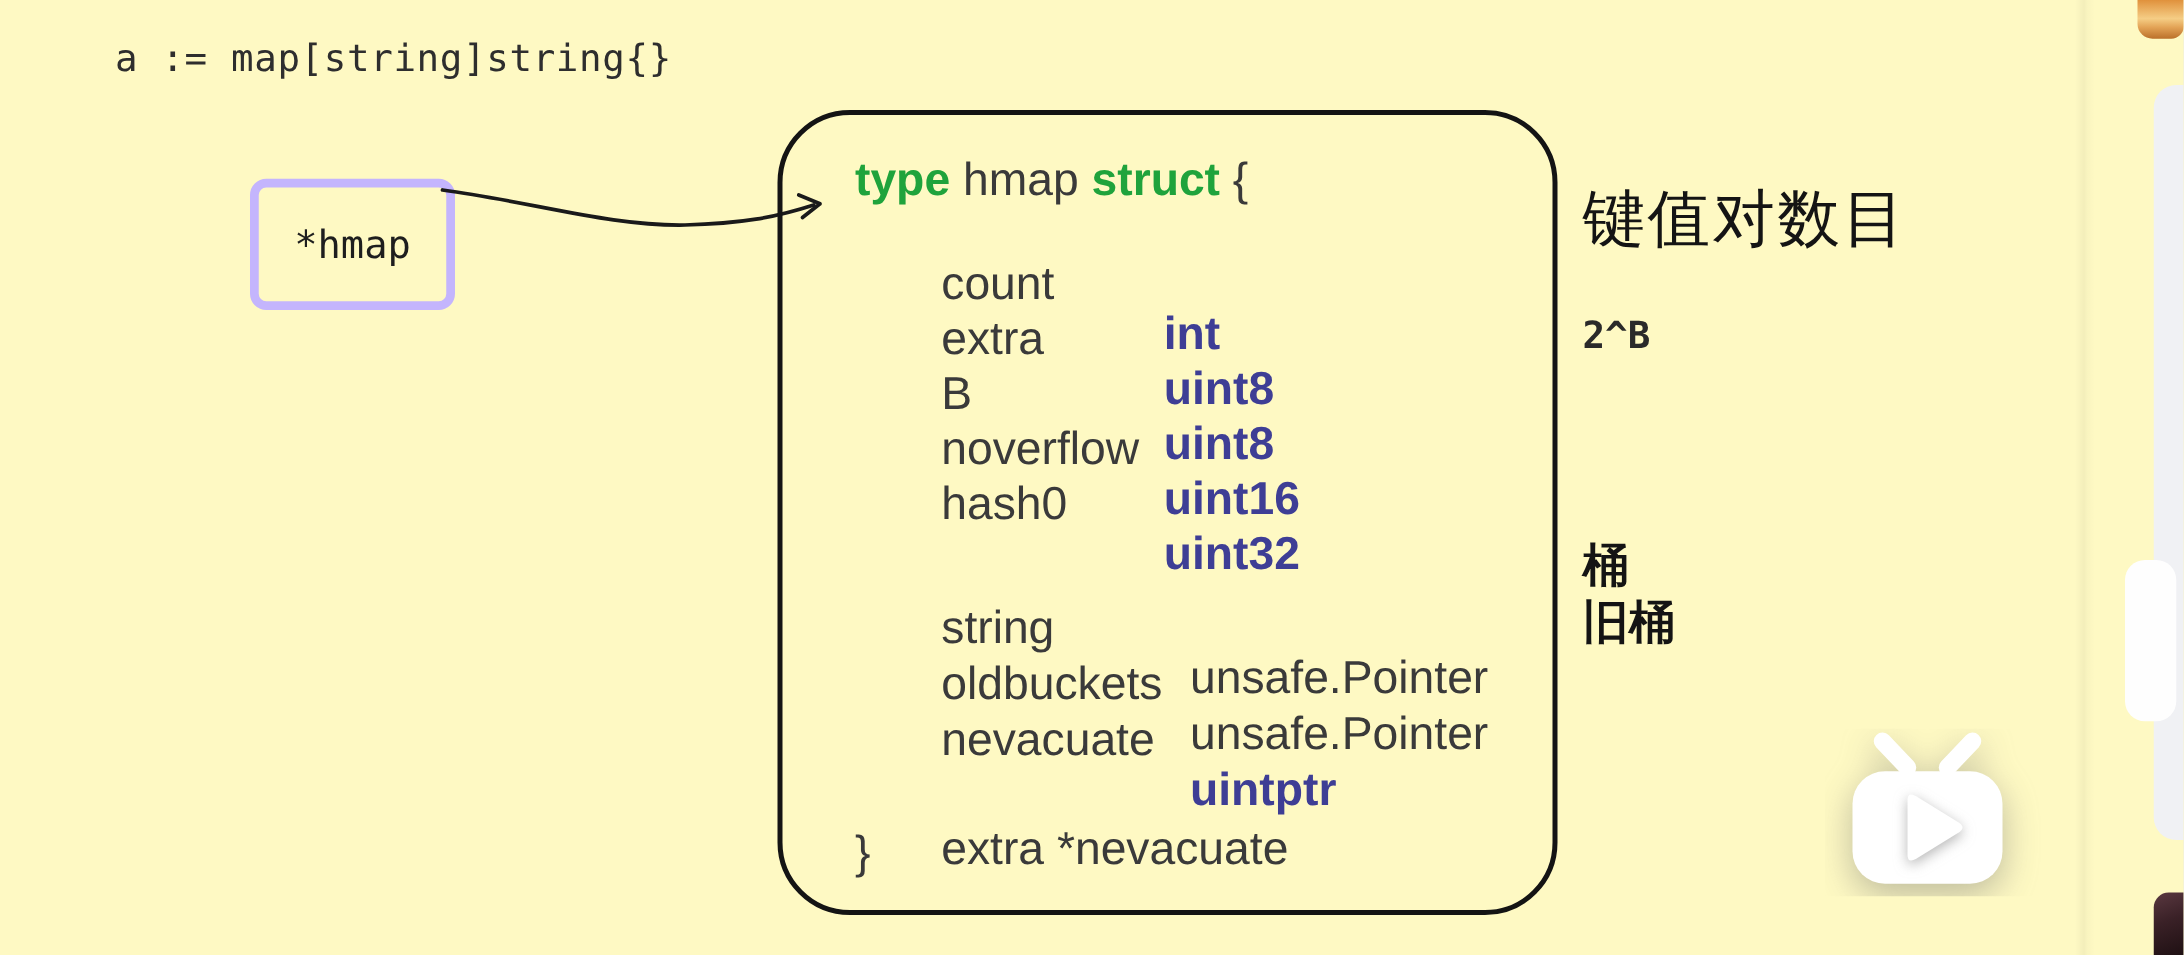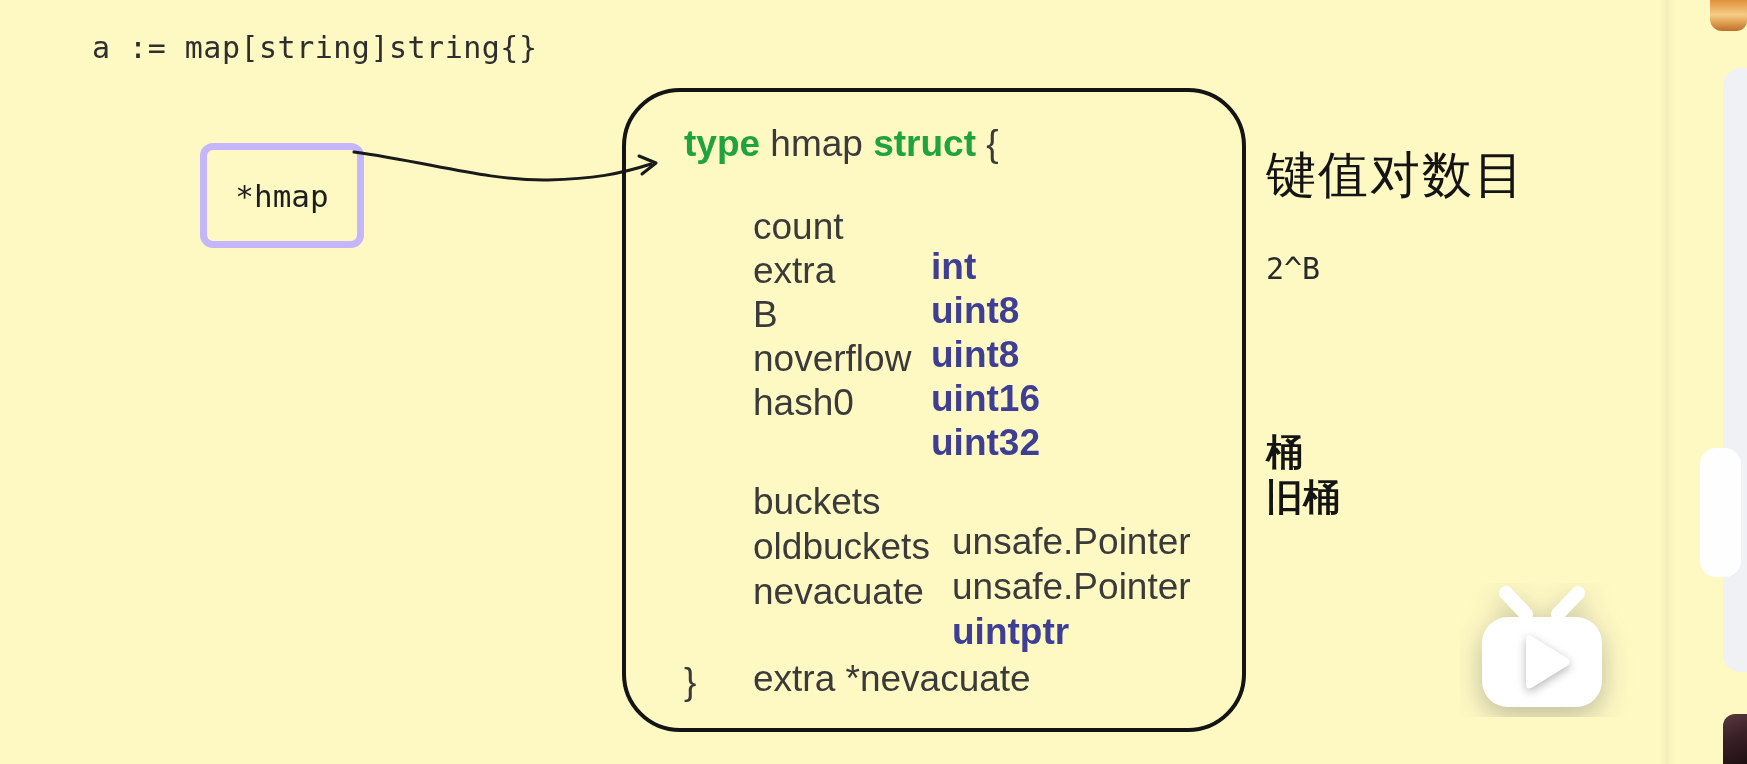--- a/index.html
+++ b/index.html
@@ -47,21 +47,21 @@
   .code-line .fname{position:absolute;left:127px;white-space:pre;}
   .code-line .ftype{position:absolute;left:305px;white-space:pre;}
   .code-line.g2 .ftype{left:326px;}
   .code-line.hdr{left:58px;}
   .code-line.closer{left:58px;}
   .kw{color:#1fa33c;font-weight:bold;}
   .ty{color:#3e3e95;font-weight:bold;}
   
   .anno{
     position:absolute;left:1266px;
-    color:#141414;white-space:pre;line-height:46px;
+    color:#141414;white-space:pre;line-height:46px;font-weight:bold;
   }
   .anno.a1{top:152px;font-size:50px;font-weight:400;letter-spacing:2px;}
   .anno.a2{top:246px;font-size:30px;font-family:"DejaVu Sans Mono",monospace;color:#2a2a2a;}
   .anno.a3{top:430px;font-size:37px;font-weight:600;}
   .anno.a4{top:475px;font-size:37px;font-weight:600;}
   .anno.a5{top:538px;font-size:34px;font-weight:600;letter-spacing:1px;}
   
   .play-logo{position:absolute;left:1460px;top:583px;}
   
   .edge-line{
@@ -121,21 +121,21 @@
     <div class="code-line" style="top:207px">
       <span class="fname">noverflow</span>
       <span class="ftype ty">uint16</span>
     </div>
     <div class="code-line" style="top:251px">
       <span class="fname">hash0</span>
       <span class="ftype ty">uint32</span>
     </div>
 
     <div class="code-line g2" style="top:350px">
-      <span class="fname">buckets</span>
+      <span class="fname">string</span>
       <span class="ftype">unsafe.Pointer</span>
     </div>
     <div class="code-line g2" style="top:395px">
       <span class="fname">oldbuckets</span>
       <span class="ftype">unsafe.Pointer</span>
     </div>
     <div class="code-line g2" style="top:440px">
       <span class="fname">nevacuate</span>
       <span class="ftype ty">uintptr</span>
     </div>

